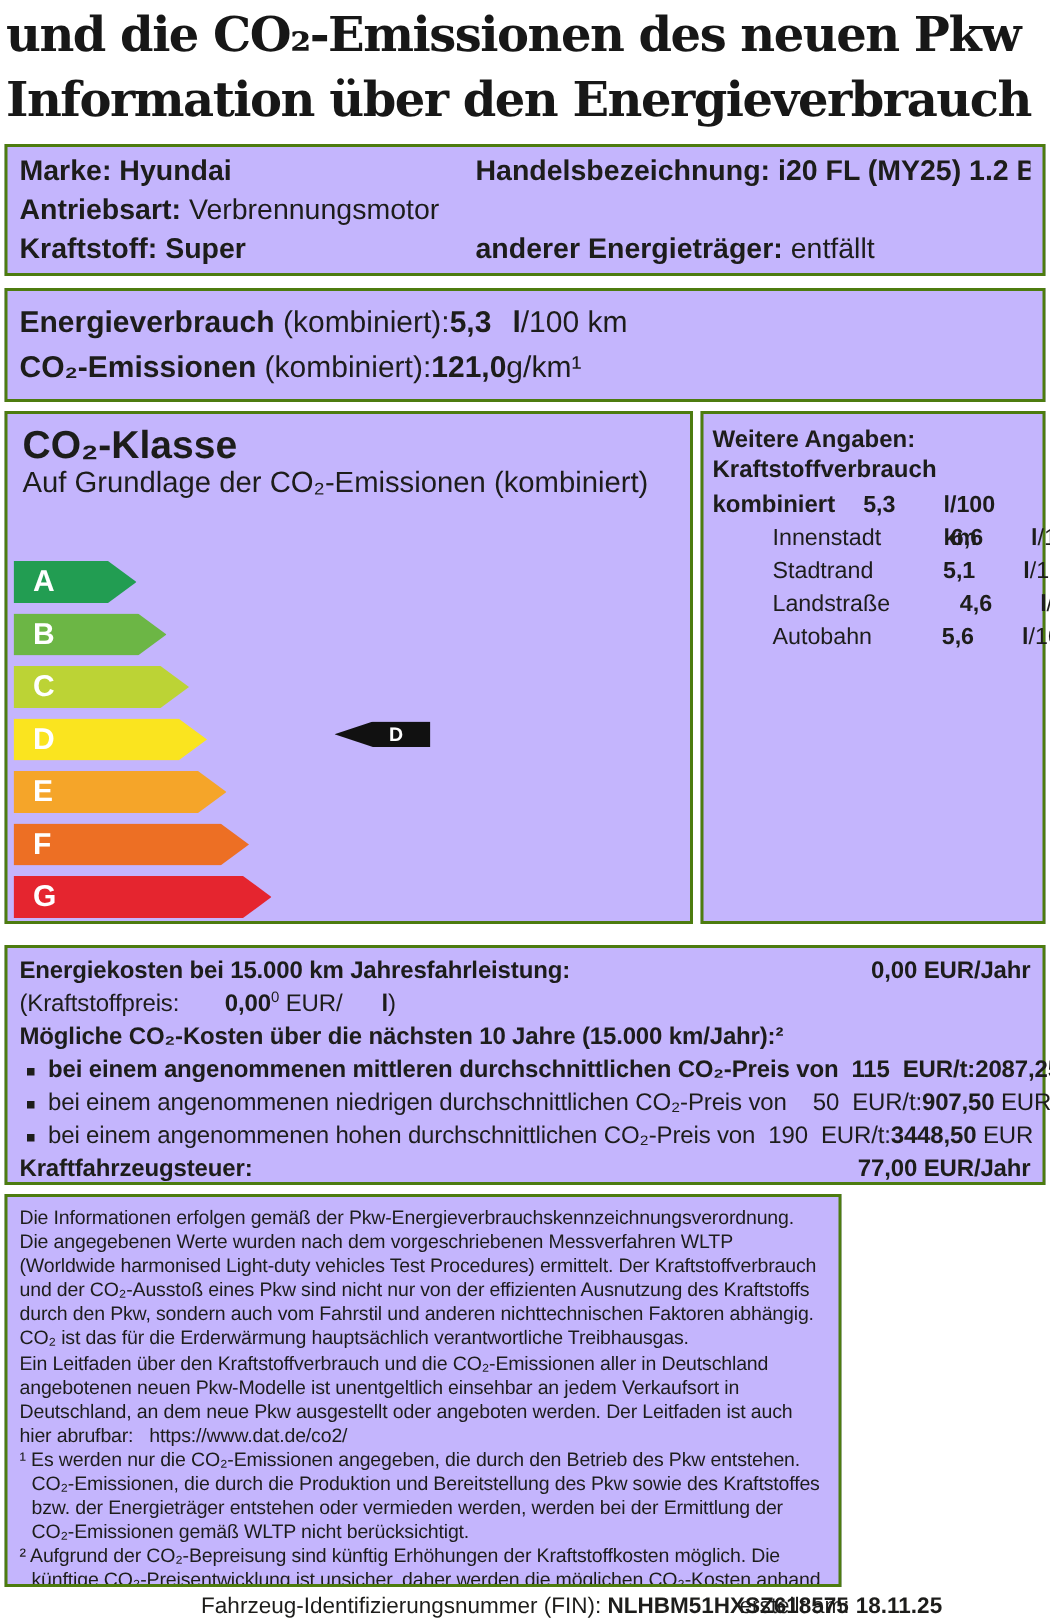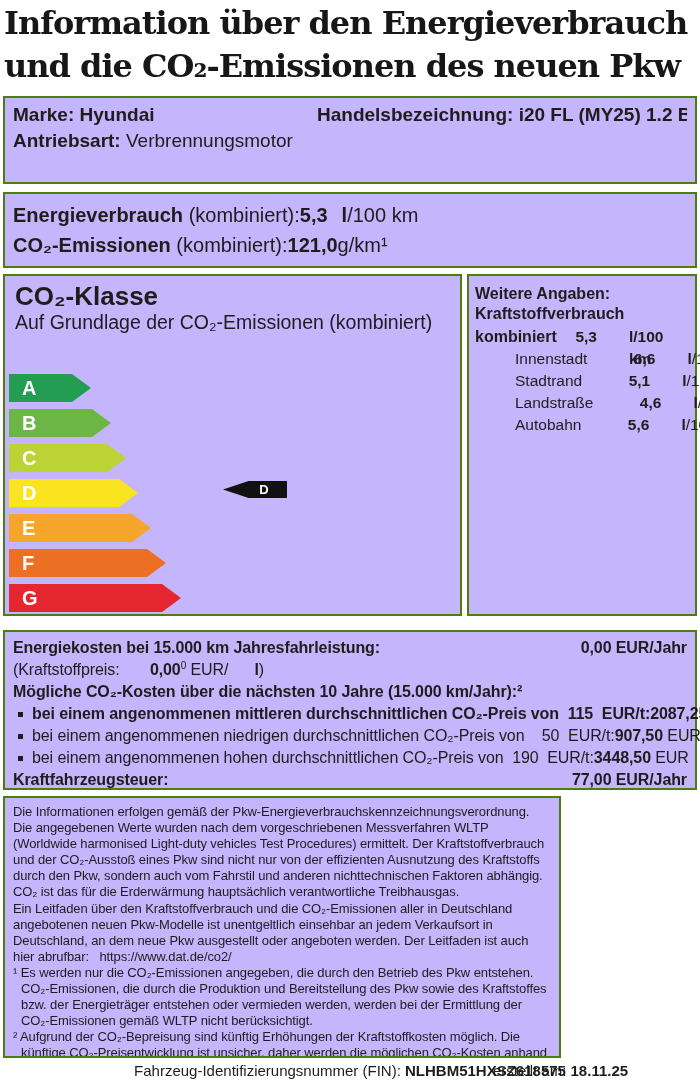--- a/index.html
+++ b/index.html
@@ -46,31 +46,35 @@
   .box-fine { left:3px; top:796px; width:558px; height:262px; padding:6px 8px; font-size:13px; line-height:16.1px; letter-spacing:-0.1px; overflow:hidden; }
   .fn { padding-left:8px; text-indent:-8px; }
   
   .footer { position:absolute; left:3px; top:1061px; width:694px; height:19px; font-size:15px; line-height:19px; white-space:nowrap;text-align:center; }
   .footer .created { position:absolute; left:490px; top:0; }
 </style>
 </head>
 <body>
 
 <div class="page-title">
+  <div>und die CO₂-Emissionen des neuen Pkw</div>
   <div>Information über den Energieverbrauch</div>
-  <div>und die CO₂-Emissionen des neuen Pkw</div>
 </div>
 
 <div class="box box-vehicle">
   <div class="vrow">
     <div><b>Marke:</b> <b>Hyundai</b></div>
     <div><b>Handelsbezeichnung:</b> <b>i20 FL (MY25) 1.2 B</b></div>
   </div>
   <div class="vrow">
     <div style="grid-column:1/3"><b>Antriebsart:</b> <span>Verbrennungsmotor</span></div>
+  </div>
+  <div class="vrow">
+    <div><b>Kraftstoff:</b> <b>Super</b></div>
+    <div><b>anderer Energieträger:</b> <span>entfällt</span></div>
   </div>
 </div>
 
 <div class="box box-consumption">
   <div class="crow">
     <div><b>Energieverbrauch</b><span> (kombiniert):</span></div>
     <div><b>5,3</b><span class="gap14"></span><b>l</b><span>/100 km</span></div>
   </div>
   <div class="crow">
     <div><b>CO₂-Emissionen</b><span> (kombiniert):</span></div>

